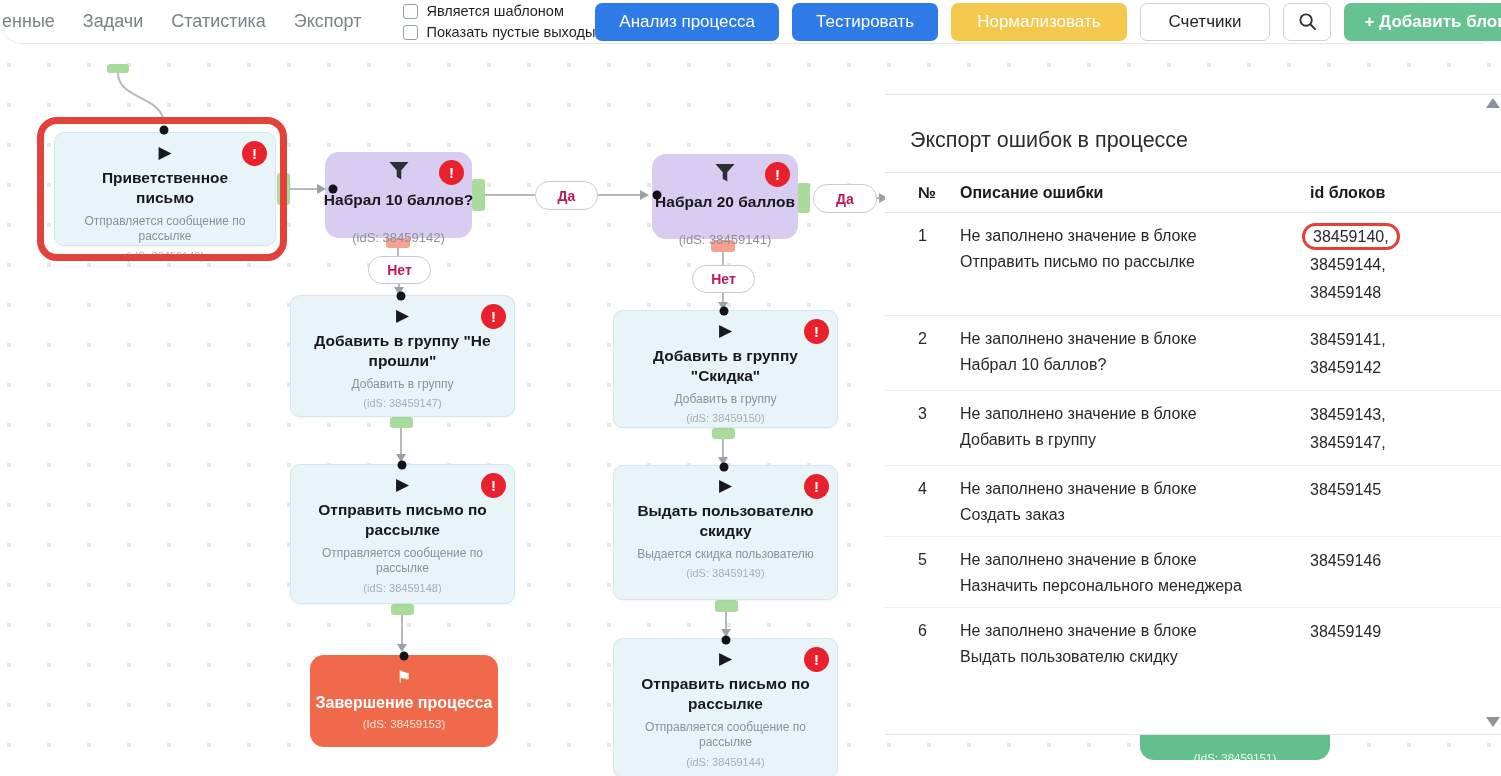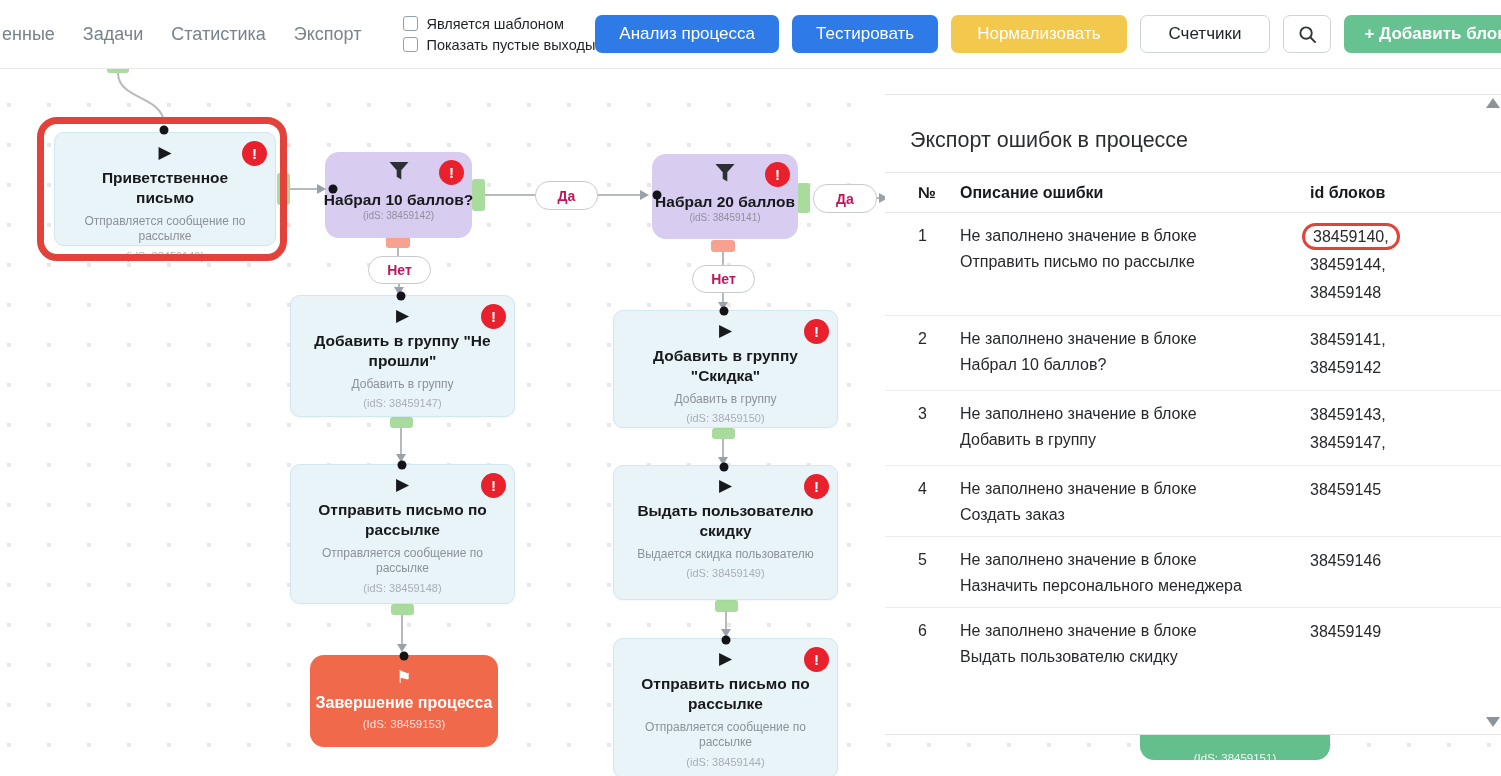--- a/index.html
+++ b/index.html
@@ -4,23 +4,23 @@
 <style>
   html,body{margin:0;padding:0;}
   body{
     width:1501px;height:776px;overflow:hidden;position:relative;
     background:#ffffff;
     font-family:"Liberation Sans","DejaVu Sans",sans-serif;
     -webkit-font-smoothing:antialiased;
   }
   
   .toolbar{
-    position:absolute;top:0;left:0;right:0;height:69px;background:#fff;
+    position:absolute;top:0;left:0;right:0;height:44px;background:#fff;
     border-bottom:1px solid #e7e7ea;display:flex;align-items:center;
-    padding:0 14px 0 2px;box-sizing:border-box;z-index:10;
+    padding:0 14px 0 2px;box-sizing:border-box;z-index:10;border-radius:24px;
   }
   .tab{font-size:18px;color:#7a828a;margin-right:28px;white-space:nowrap;cursor:pointer;}
   .cbgroup{margin-left:14px;display:flex;flex-direction:column;gap:5px;}
   .cbrow{display:flex;align-items:center;gap:8px;}
   .cb{width:15px;height:15px;border:1.6px solid #93a0ad;border-radius:3px;background:#fff;box-sizing:border-box;flex:0 0 auto;}
   .cblabel{font-size:14.5px;color:#1e2226;white-space:nowrap;}
   .btns{margin-left:auto;display:flex;align-items:center;gap:13px;}
   .btn{height:38px;border:none;border-radius:7px;font-size:17px;display:flex;align-items:center;justify-content:center;
        font-family:inherit;cursor:pointer;white-space:nowrap;box-sizing:border-box;}
   .btn-blue{background:#2e7be8;color:#fff;padding:0 24px;}
@@ -39,21 +39,21 @@
         display:flex;flex-direction:column;align-items:center;}
   .node-blue{background:#e9f4f9;border:1px solid #d3e7f0;border-radius:10px;box-shadow:0 1px 3px rgba(40,60,80,.05);}
   .node-purple{background:#d8ccf1;border-radius:14px;}
   .node-orange{background:#f0694a;border-radius:14px;}
   .node-green{background:#63c08c;border-radius:14px;}
   .play{font-size:17px;color:#17191c;margin-top:10px;line-height:20px;}
   .ntitle{font-size:15.5px;font-weight:700;color:#17191c;line-height:1.28;margin-top:5px;padding:0 16px;}
   .nsub{font-size:12px;color:#8b9197;line-height:1.3;margin-top:6px;padding:0 18px;}
   .nid{font-size:11px;color:#a9aeb4;margin-top:5px;}
   .node-purple .ntitle{font-size:15.5px;white-space:nowrap;padding:0 6px;margin-top:2px;}
-  .node-purple .nid{color:#8f909b;font-size:10px;margin-top:0;}
+  .node-purple .nid{color:#8f909b;font-size:13px;margin-top:20px;}
   .funnel{margin-top:9px;line-height:22px;}
   .node-orange .ntitle{color:#fff;font-size:16px;white-space:nowrap;}
   .node-orange .nid{color:rgba(255,255,255,.8);font-size:11.5px;}
   .flag{font-size:17px;color:#fff;margin-top:13px;line-height:20px;}
   .node-green .nid{color:rgba(255,255,255,.9);font-size:11.5px;margin-top:6px;}
   .badge{
     position:absolute;top:8px;right:8px;width:25px;height:25px;border-radius:50%;
     background:#e8212c;color:#fff;font-weight:700;font-size:15px;line-height:25px;text-align:center;
   }
   .stub{position:absolute;z-index:2;border-radius:3px;}

